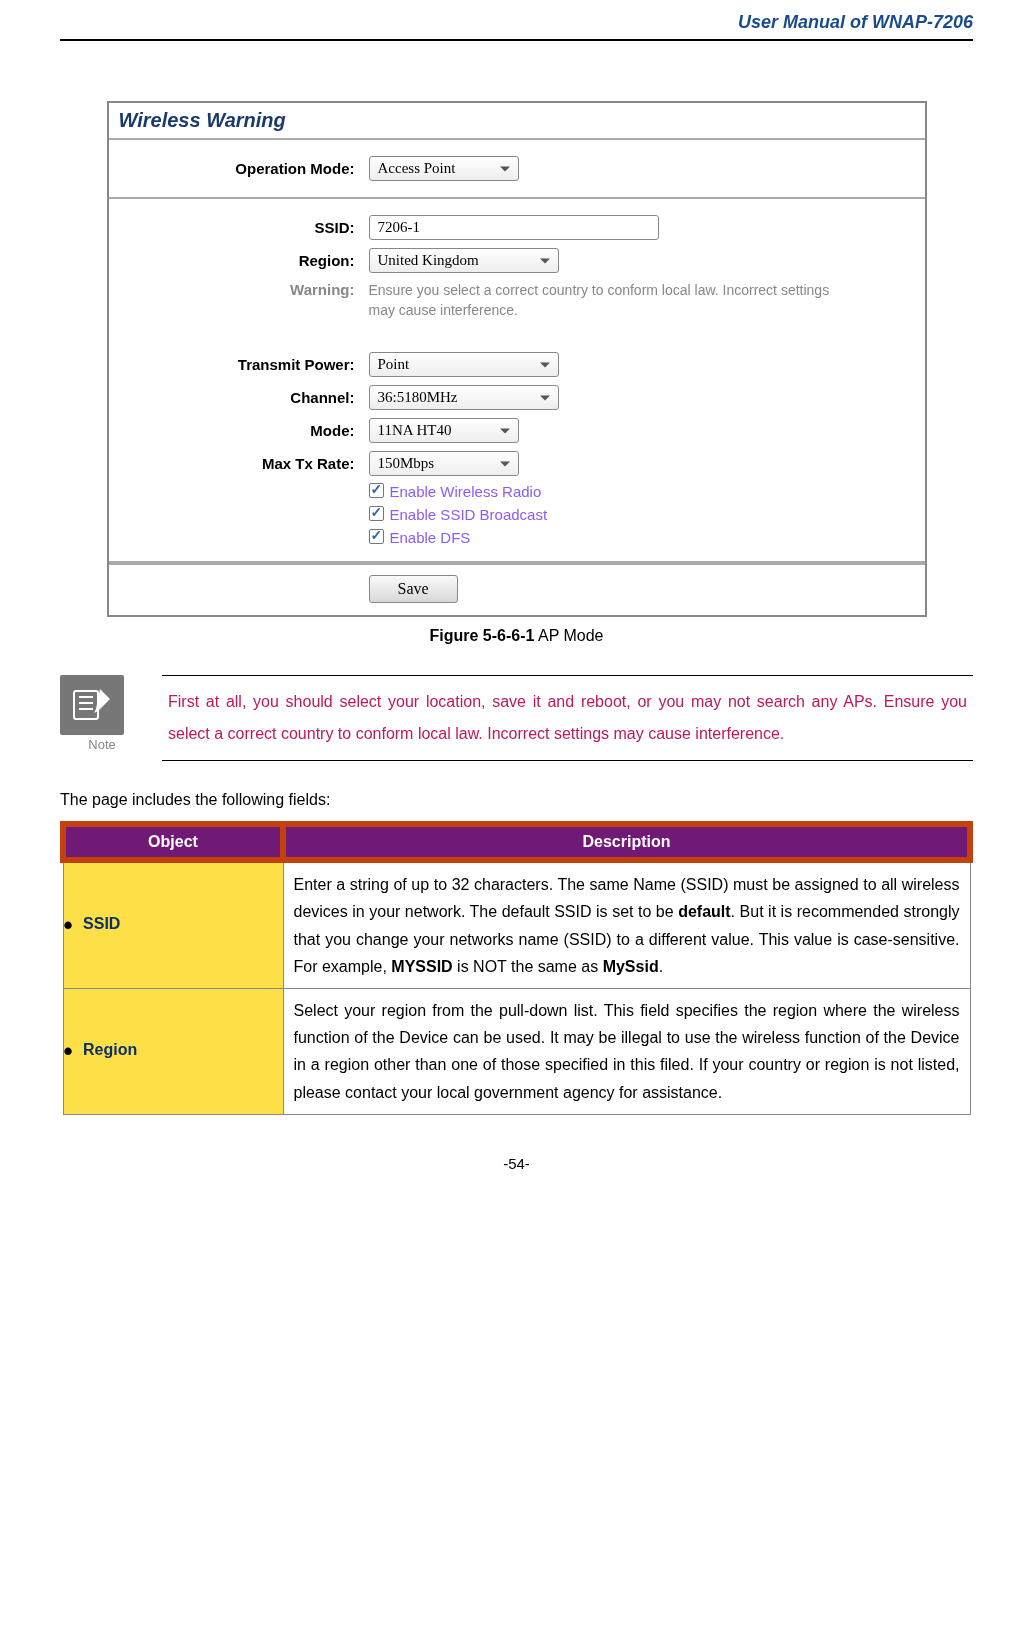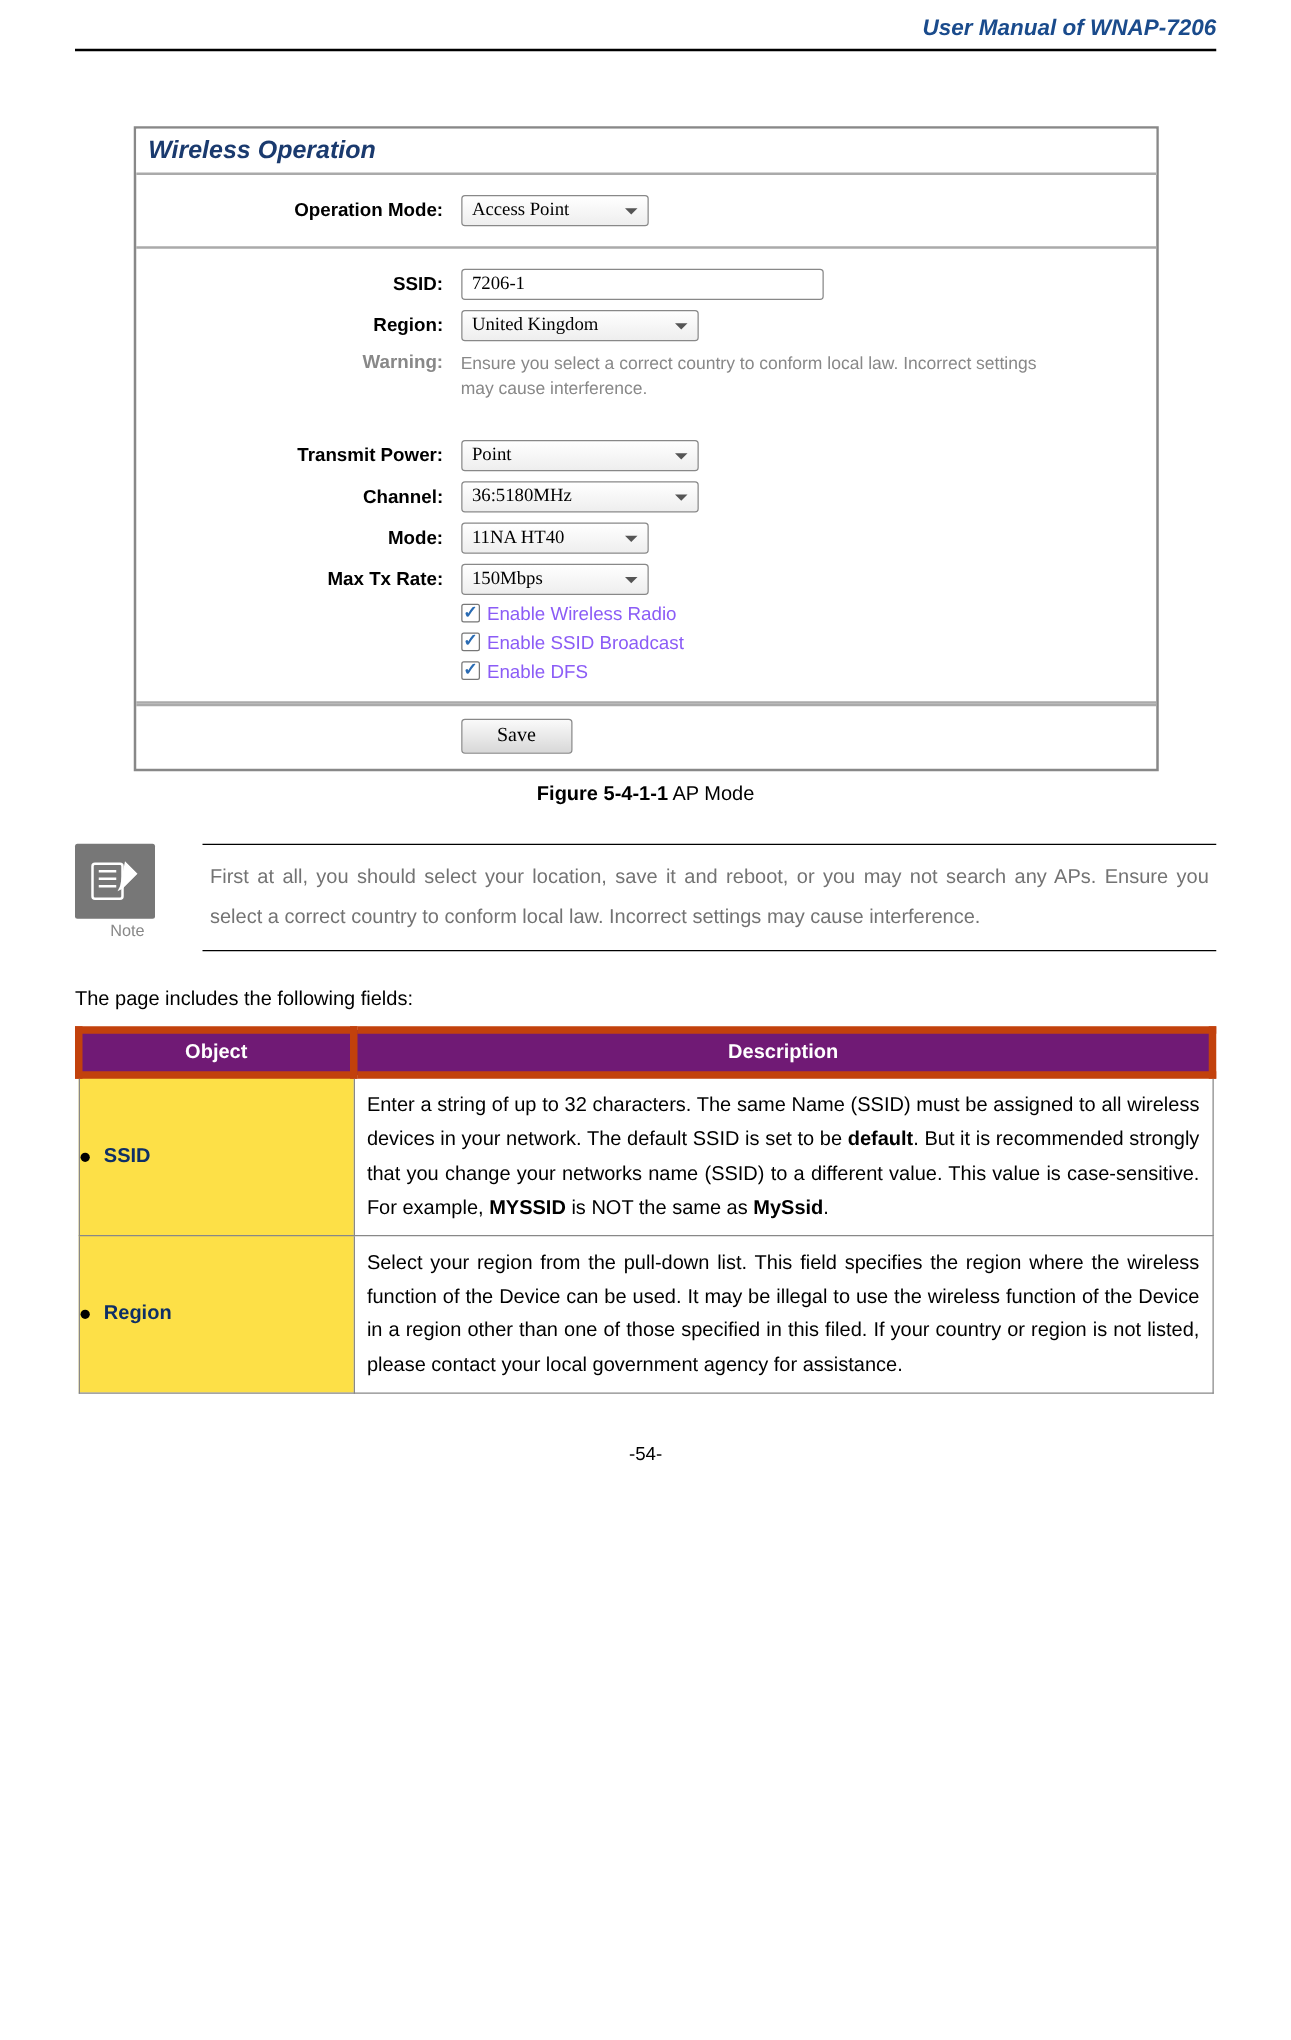--- a/index.html
+++ b/index.html
@@ -160,21 +160,21 @@
     text-align:center;
     color: #888;
     font-size: 13px;
     padding-top: 2px;
   }
   .note-text-wrap {
     flex: 1;
     border-top: 1px solid #000;
     border-bottom: 1px solid #000;
     padding: 10px 6px;
-    color: #737373;
+    color: #be185d;
     font-size: 16px;
     line-height: 2.0;
     text-align: justify;
   }
   .intro-line {
     font-size: 16px;
     margin-bottom: 12px;
   }
   table.fields {
     width: 100%;
@@ -212,21 +212,21 @@
   }
 </style>
 </head>
 <body>
 
 <div class="header-line">
   <span>User Manual of WNAP-7206</span>
 </div>
 
 <div class="screenshot-wrap">
-  <div class="panel-title">Wireless Operation</div>
+  <div class="panel-title">Wireless Warning</div>
 
   <div class="panel-section">
     <div class="form-row">
       <div class="form-label">Operation Mode:</div>
       <div class="fake-select"><span>Access Point</span></div>
     </div>
   </div>
 
   <div class="panel-section">
     <div class="form-row">
@@ -271,21 +271,21 @@
       <span>Enable DFS</span>
     </div>
   </div>
 
   <div class="save-row">
     <div class="fake-button"><span>Save</span></div>
   </div>
 </div>
 
 <div class="figure-caption">
-  <span class="bold">Figure 5-4-1-1</span><span> AP Mode</span>
+  <span class="bold">Figure 5-6-6-1</span><span> AP Mode</span>
 </div>
 
 <div class="note-block">
   <div class="note-icon">
     <div class="note-icon-box">
       <svg class="note-icon-shape" width="44" height="40" viewBox="0 0 44 40">
         <rect x="4" y="6" width="24" height="28" rx="2" fill="none" stroke="#fff" stroke-width="2"></rect>
         <line x1="9" y1="12" x2="23" y2="12" stroke="#fff" stroke-width="2"></line>
         <line x1="9" y1="18" x2="23" y2="18" stroke="#fff" stroke-width="2"></line>
         <line x1="9" y1="24" x2="23" y2="24" stroke="#fff" stroke-width="2"></line>

